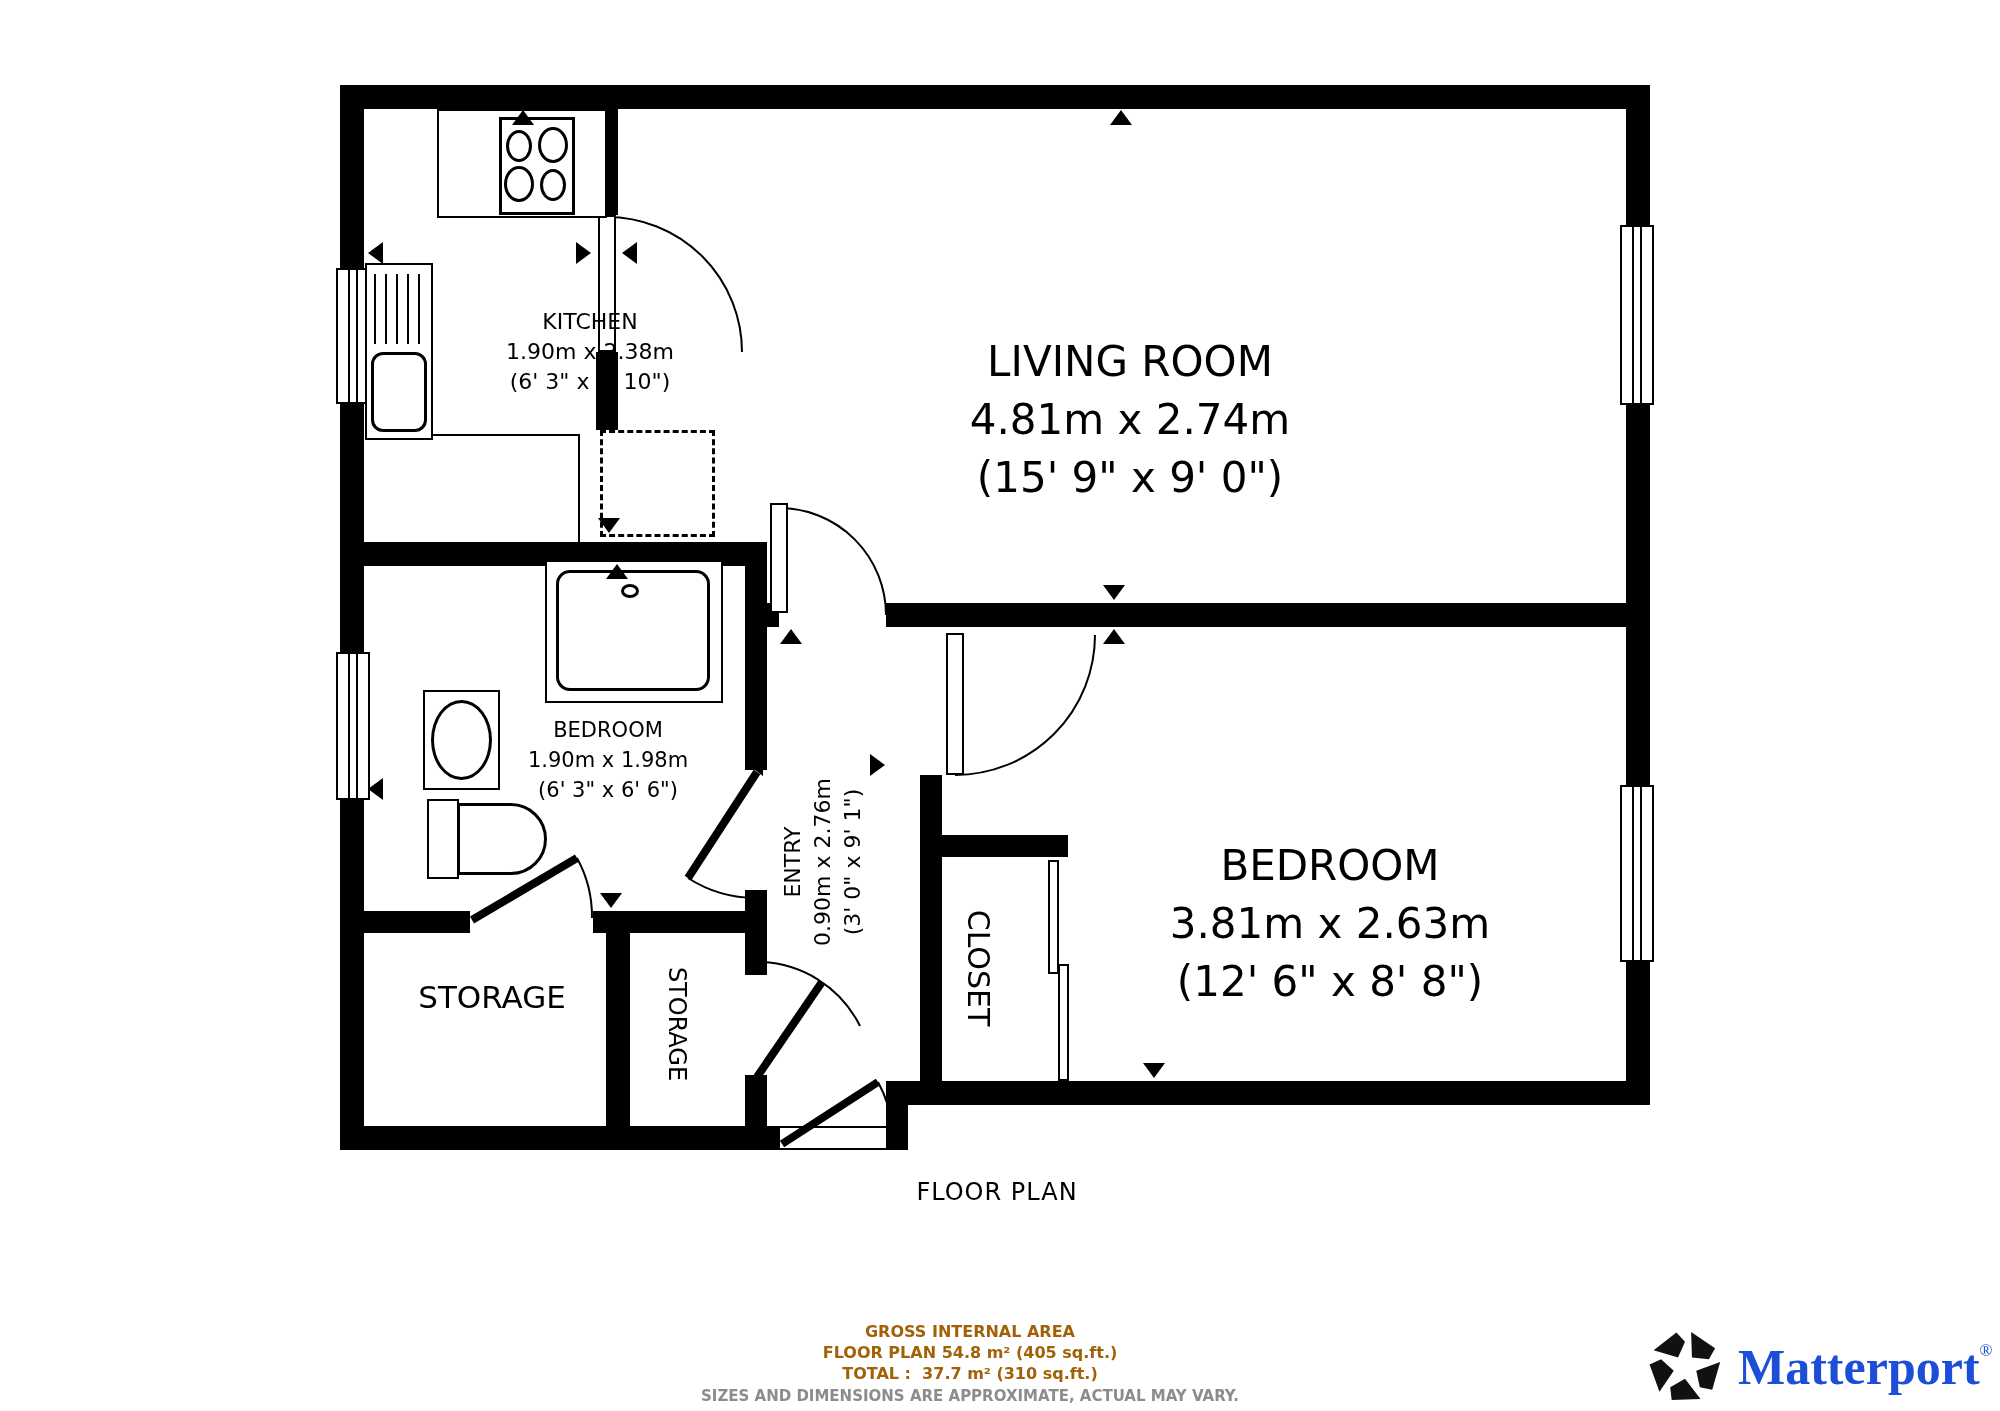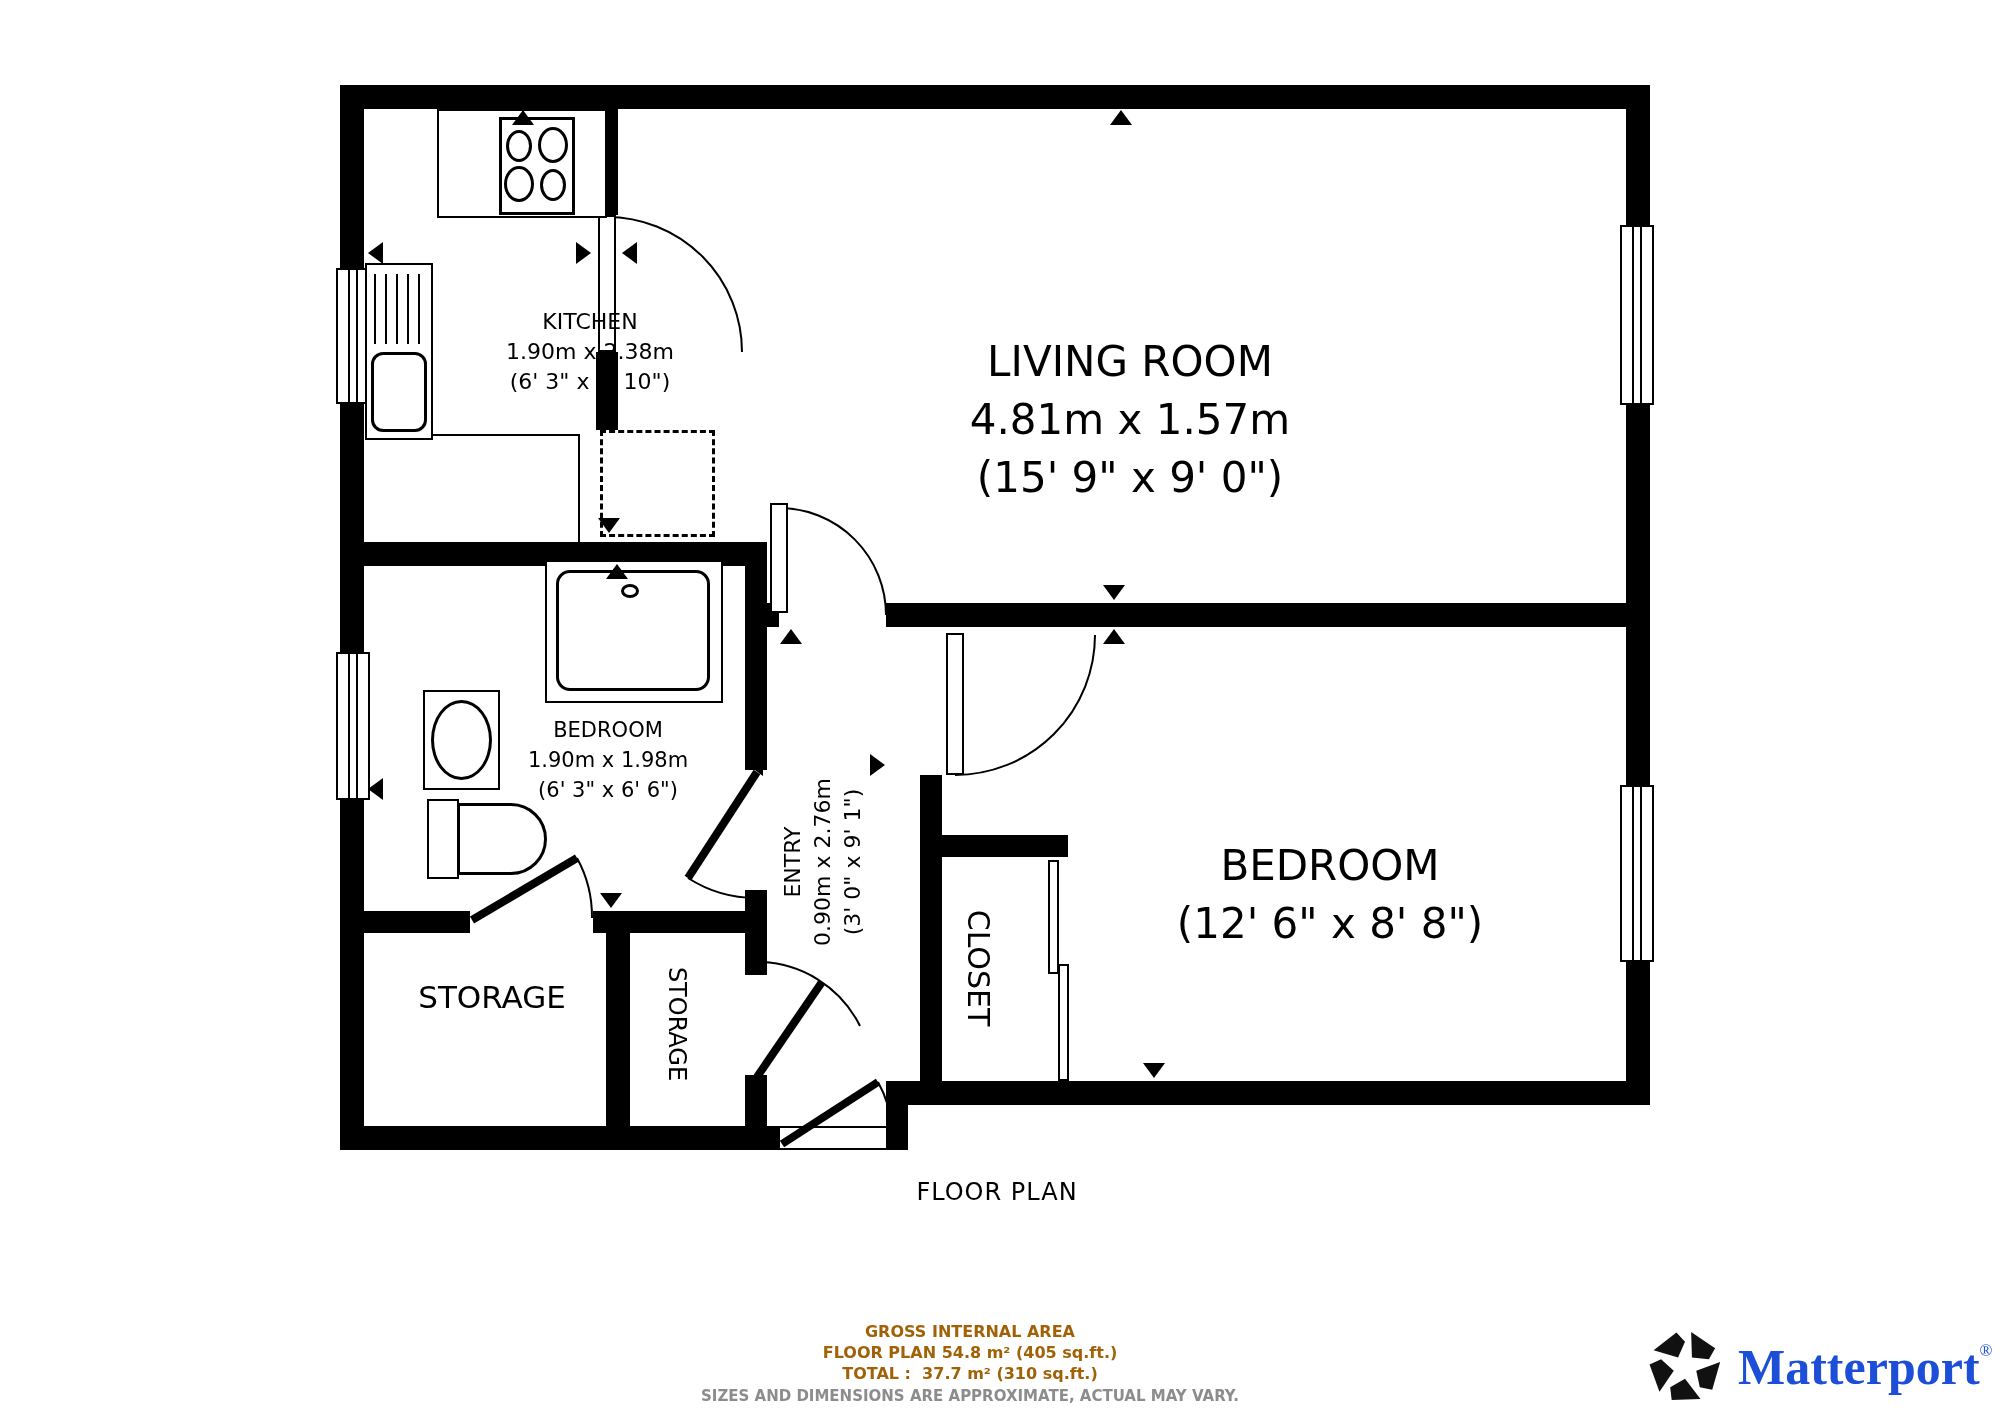--- a/index.html
+++ b/index.html
@@ -153,38 +153,39 @@
   <div class="tri tr" style="left:870px;top:754px;"></div>
 
   <div class="room-label lbl-mid" style="left:440px;top:307px;width:300px;">
     <div>KITCHEN</div>
     <div>1.90m x 2.38m</div>
     <div>(6' 3" x 7' 10")</div>
   </div>
 
   <div class="room-label lbl-big" style="left:900px;top:333px;width:460px;">
     <div>LIVING ROOM</div>
-    <div>4.81m x 1.57m</div>
+    <div>4.81m x 2.74m</div>
     <div>(15' 9" x 9' 0")</div>
   </div>
 
   <div class="room-label lbl-small" style="left:458px;top:715px;width:300px;">
     <div>BEDROOM</div>
     <div>1.90m x 1.98m</div>
     <div>(6' 3" x 6' 6")</div>
   </div>
 
   <div class="room-label lbl-mid rot-ccw" style="left:656px;top:814px;width:340px;height:96px;">
     <div>ENTRY</div>
     <div>0.90m x 2.76m</div>
     <div>(3' 0" x 9' 1")</div>
   </div>
 
   <div class="room-label lbl-big" style="left:1100px;top:837px;width:460px;">
     <div>BEDROOM</div>
+    <div>3.81m x 2.63m</div>
     <div>(12' 6" x 8' 8")</div>
   </div>
 
   <div class="room-label rot-cw" style="left:858px;top:948px;width:240px;height:40px;font-size:30px;line-height:40px;">
     <div>CLOSET</div>
   </div>
 
   <div class="room-label" style="left:342px;top:977px;width:300px;font-size:31px;line-height:40px;">
     <div>STORAGE</div>
   </div>

